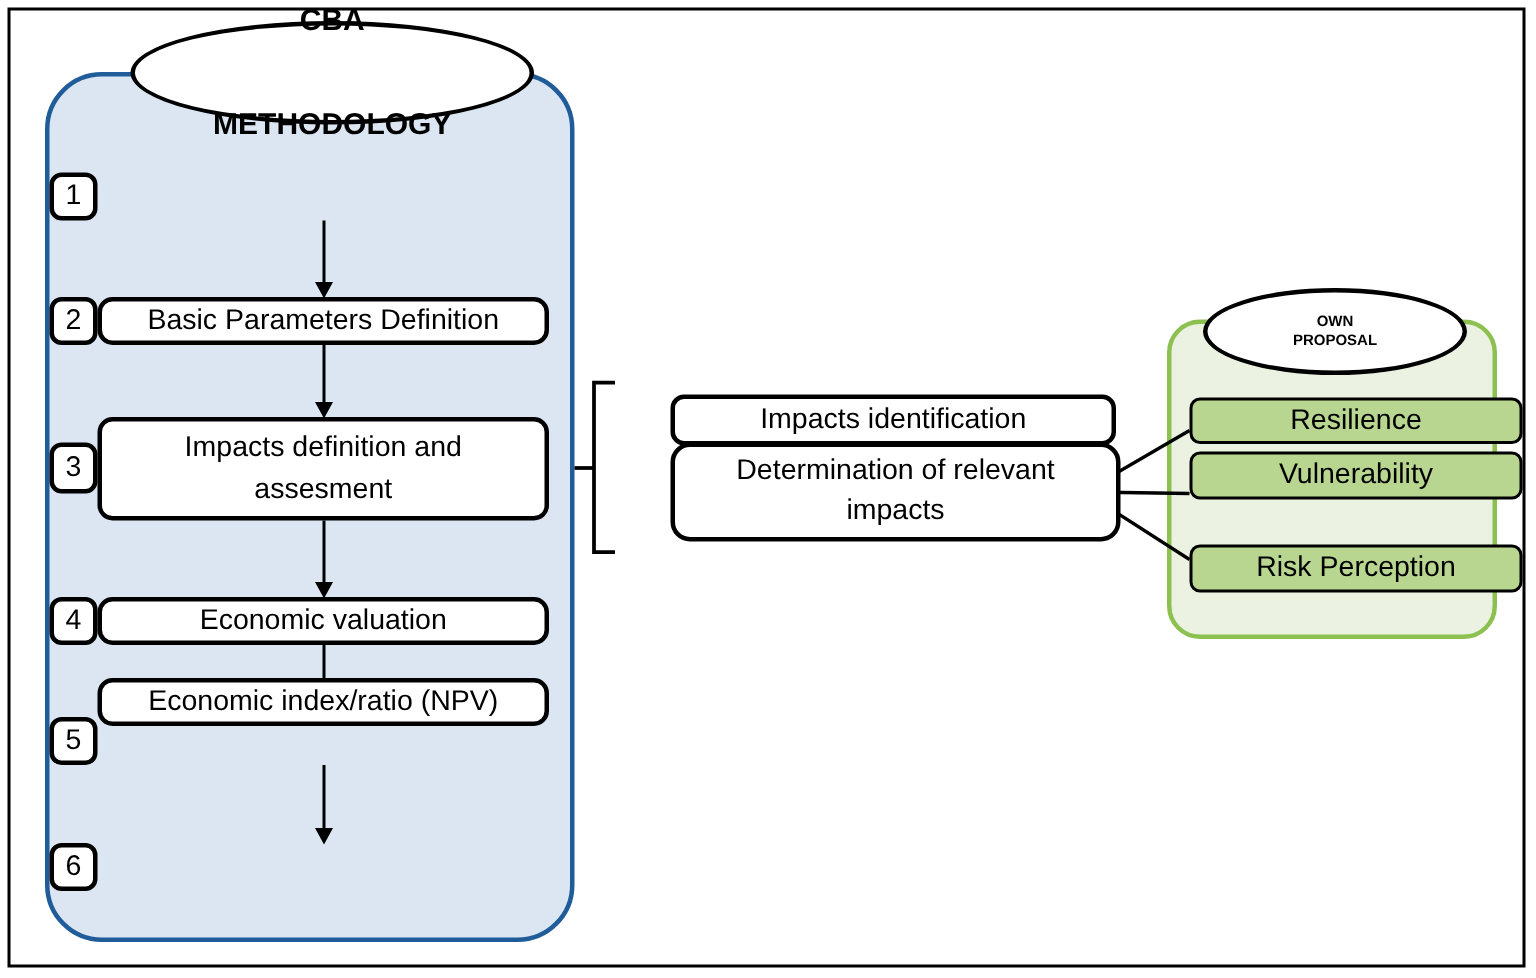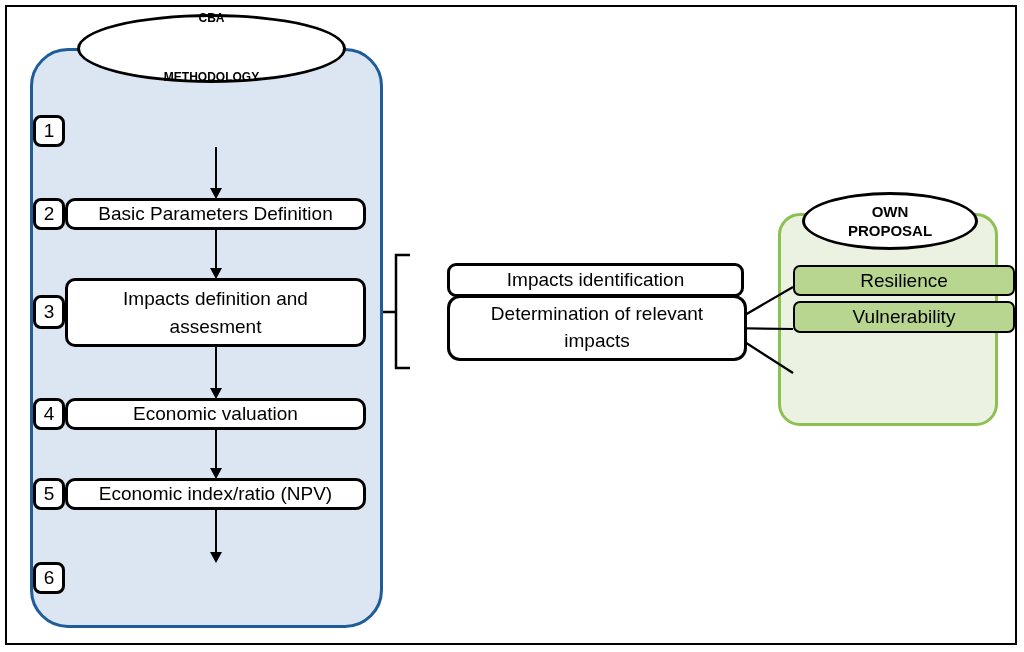--- a/index.html
+++ b/index.html
@@ -19,22 +19,22 @@
   .proposal-panel{
     left:778px;top:213px;width:220px;height:213px;border-radius:22px;
     background:var(--proposal-panel-fill,#ecf2e1);border:3px solid var(--proposal-panel-border,#8cc152);
   }
   .connector-layer{position:absolute;left:0;top:0;z-index:2;pointer-events:none;}
   .ellipse{
     position:absolute;z-index:3;background:#fff;border:3px solid #000;border-radius:50%;
     display:flex;flex-direction:column;align-items:center;justify-content:center;
     font-weight:bold;text-align:center;box-sizing:border-box;line-height:1.3;
   }
-  .cba-ellipse{left:77px;top:14px;width:269px;height:69px;font-size:12px;gap:43px;}
-  .proposal-ellipse{left:802px;top:192px;width:176px;height:58px;font-size:15px;}
+  .cba-ellipse{left:87px;top:14px;width:269px;height:69px;font-size:20px;gap:43px;}
+  .proposal-ellipse{left:802px;top:192px;width:176px;height:58px;font-size:10px;}
   .stepnum{
     position:absolute;z-index:3;left:33px;width:32px;height:32px;background:#fff;
     border:3px solid #000;border-radius:8px;box-sizing:border-box;
     display:flex;align-items:center;justify-content:center;font-size:19px;
   }
   .stepbox{
     position:absolute;z-index:3;left:65px;width:301px;height:32px;background:#fff;
     border:3px solid #000;border-radius:10px;box-sizing:border-box;
     display:flex;align-items:center;justify-content:center;font-size:19px;text-align:center;
   }
@@ -98,26 +98,27 @@
   <div class="stepnum" style="top:198px">2</div>
   <div class="stepbox" style="top:198px">Basic Parameters Definition</div>
 
   <div class="stepnum" style="top:295px;height:34px">3</div>
   <div class="stepbox tall" style="top:278px">Impacts definition and assesment</div>
 
   <div class="stepnum" style="top:398px">4</div>
   <div class="stepbox" style="top:398px">Economic valuation</div>
 
   <div class="stepnum" style="top:478px">5</div>
-  <div class="stepbox" style="top:478px">Economic index/ratio (NPV)</div>
+  <div class="stepbox" style="top:452px">Economic index/ratio (NPV)</div>
 
   <div class="stepnum" style="top:562px">6</div>
 
   <div class="midbox midbox-a">Impacts identification</div>
   <div class="midbox midbox-b">Determination of relevant impacts</div>
 
   <div class="ellipse proposal-ellipse">
     <span>OWN</span>
     <span>PROPOSAL</span>
   </div>
   <div class="greenitem" style="top:265px">Resilience</div>
   <div class="greenitem" style="top:301px;height:32px">Vulnerability</div>
+  <div class="greenitem" style="top:363px;height:32px">Risk Perception</div>
 </div>
 
 </body></html>

